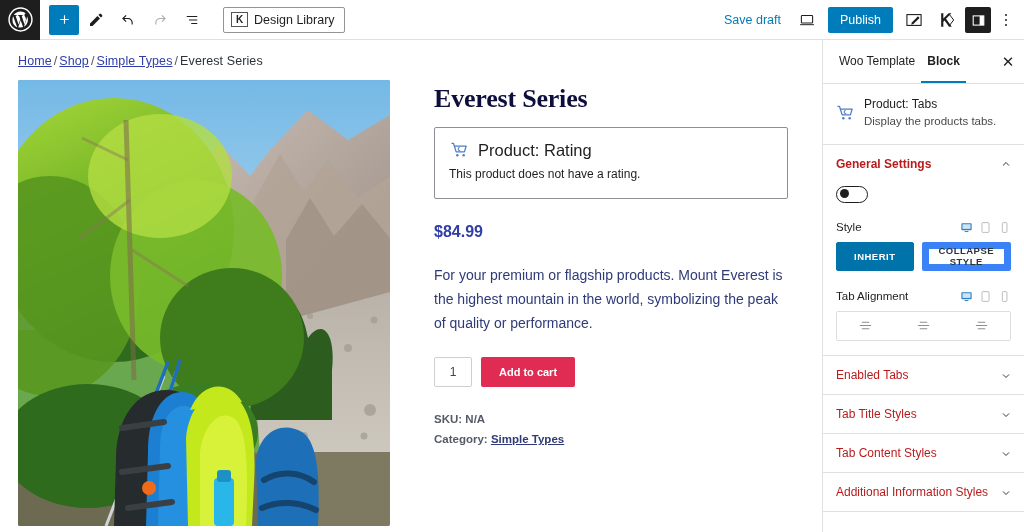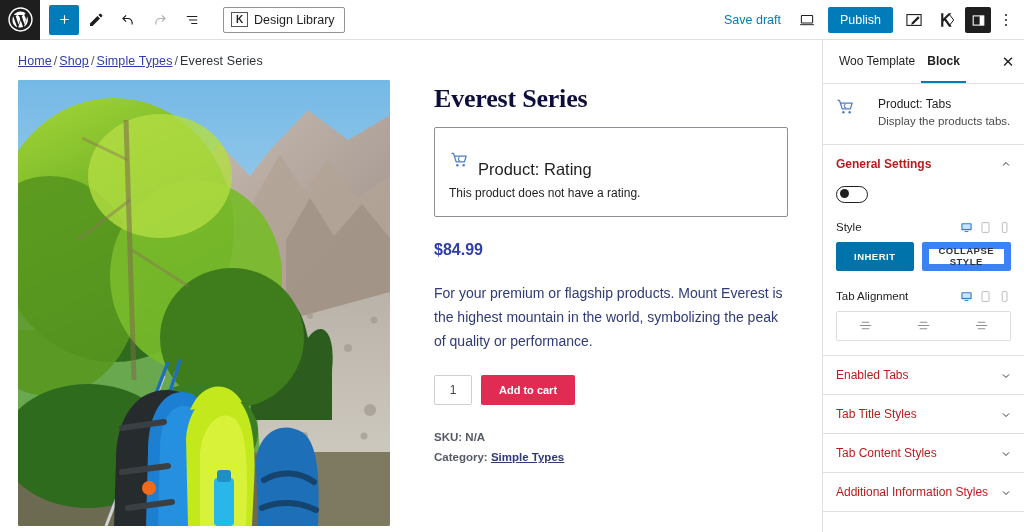--- a/index.html
+++ b/index.html
@@ -120,21 +120,21 @@
   }
   .block-placeholder {
     border: 1px solid #8c8f94;
     border-radius: 2px;
     padding: 12px 14px 16px 14px;
     margin-bottom: 24px;
     background: #fff;
     min-height: 72px;
   }
   .bp-head { display: flex; align-items: center; gap: 9px; margin-bottom: 7px; }
-  .bp-title { font-size: 16.5px; color: #1e1e1e; margin-top: 20px; }
+  .bp-title { font-size: 16.5px; color: #1e1e1e; }
   .bp-sub { font-size: 12px; color: #1e1e1e; }
   .cart-ico { width: 20px; height: 20px; flex: 0 0 20px; }
 
   .price {
     font-size: 16px; color: #2f3ea8; font-weight: 600;
     margin-bottom: 22px;
   }
   .desc {
     font-size: 14px; line-height: 1.72;
     color: #2f3a78; max-width: 360px;
@@ -179,22 +179,23 @@
     background: none; border-top: none; border-left: none; border-right: none;
     font-family: inherit;
   }
   .sb-tab.active { border-bottom-color: #007cba; font-weight: 600; }
   .sb-close {
     margin-left: auto; width: 24px; height: 24px; cursor: pointer;
     display: flex; align-items: center; justify-content: center;
     font-size: 15px; color: #1e1e1e; background: none; border: none;
   }
   .sb-blockinfo {
-    display: flex; gap: 23px; padding: 13px 12px 14px 12px;
+    display: flex; gap: 9px; padding: 13px 12px 14px 12px;
     border-bottom: 1px solid #e0e0e0;
+    align-items: center;
   }
   .sb-blockinfo .txt { min-width: 0; }
   .sb-bi-title { font-size: 12px; color: #1e1e1e; margin-bottom: 3px; }
   .sb-bi-desc { font-size: 11.5px; color: #4a4a4a; line-height: 1.35; }
 
   .panel { border-bottom: 1px solid #e0e0e0; }
   .panel-head {
     display: flex; align-items: center; justify-content: space-between;
     padding: 12px 12px 12px 13px;
     cursor: pointer; background: none; border: none; width: 100%;

